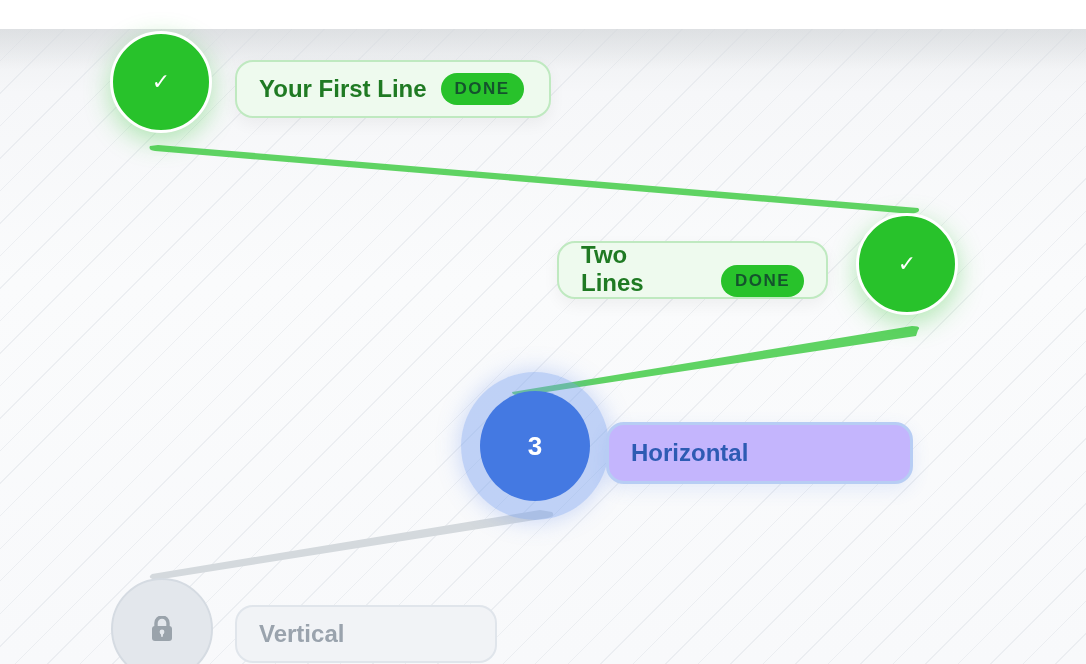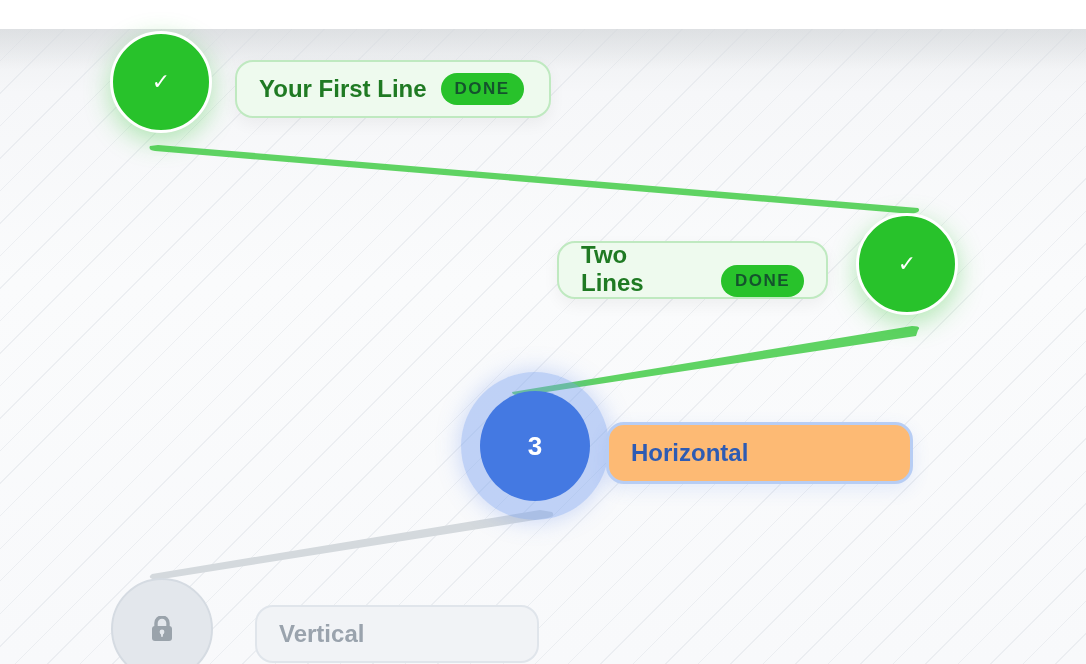--- a/index.html
+++ b/index.html
@@ -54,21 +54,21 @@
   .card {
     position: absolute; height: 58px; border-radius: 18px;
     display: flex; align-items: center; padding: 0 22px;
     font-size: 24px; font-weight: bold;
   }
   .card.done {
     background: #eefaee; border: 2px solid #bfe9c0; color: #1f7a23;
     box-shadow: 0 6px 16px rgba(0,0,0,0.05);
   }
   .card.current {
-    background: #fdba74; border: 3px solid #b7cdf4; color: #2d5bb3;
+    background: #c4b5fd; border: 3px solid #b7cdf4; color: #2d5bb3;
     box-shadow: 0 6px 18px rgba(70,120,230,0.12);
   }
   .card.locked {
     background: #f1f3f6; border: 2px solid #e0e5eb; color: #9aa3ad;
   }
 
   .badge {
     display: inline-block; border-radius: 16px;
     font-size: 17px; font-weight: bold; letter-spacing: 1.5px;
     padding: 6px 14px; margin-left: 14px; line-height: 20px;
@@ -118,15 +118,15 @@
 </div>
 
 <div class="node locked" style="left:111px; top:578px;">
   <svg width="22" height="26" viewBox="0 0 22 26">
     <path d="M5,11 V7 a6,6 0 0 1 12,0 V11" fill="none" stroke="#9aa3ab" stroke-width="3.4"></path>
     <rect x="1" y="10" width="20" height="15" rx="3" fill="#9aa3ab"></rect>
     <circle cx="11" cy="16" r="2.4" fill="#e3e7ec"></circle>
     <path d="M9.6,17 L12.4,17 L11.6,21 L10.4,21 Z" fill="#e3e7ec"></path>
   </svg>
 </div>
-<div class="card locked" style="left:235px; top:605px; width:284px;margin-left:20px;">
+<div class="card locked" style="left:235px; top:605px; width:262px;">
   <span>Vertical</span>
 </div>
 
 </body></html>

